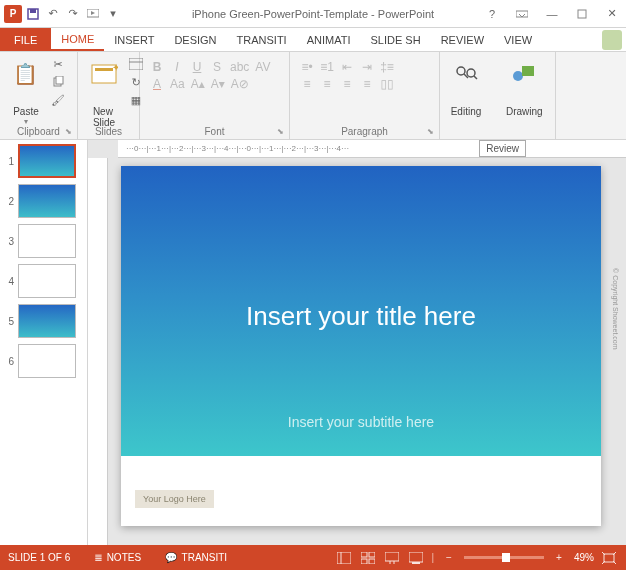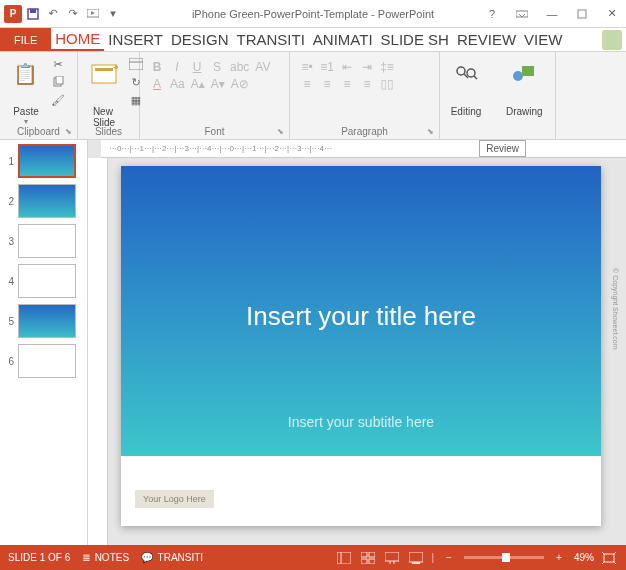--- a/index.html
+++ b/index.html
@@ -6,21 +6,21 @@
 body{width:626px;height:570px;background:#fff;overflow:hidden;font-size:11px}
 .titlebar{height:28px;background:#fff;display:flex;align-items:center;border-bottom:1px solid #d4d4d4;position:relative}
 .qat{display:flex;gap:2px;padding-left:4px;align-items:center}
 .app-icon{width:18px;height:18px;background:#d04727;color:#fff;display:flex;align-items:center;justify-content:center;font-size:10px;font-weight:bold;border-radius:2px}
 .qat-btn{width:18px;height:18px;display:flex;align-items:center;justify-content:center;cursor:pointer;color:#666}
 .title-center{position:absolute;left:50%;transform:translateX(-50%);color:#666;font-size:11px;white-space:nowrap}
 .title-right{margin-left:auto;display:flex;gap:2px}
 .win-btn{width:28px;height:24px;display:flex;align-items:center;justify-content:center;color:#666;cursor:pointer}
 .tabs{height:24px;display:flex;background:#fff;border-bottom:1px solid #d4d4d4}
 .file-tab{background:#d04727;color:#fff;padding:0 14px;display:flex;align-items:center;font-size:11px;cursor:pointer}
-.tab{padding:0 4px;display:flex;align-items:center;color:#444;font-size:15px;cursor:pointer;border-right:0}
+.tab{padding:0 10px;display:flex;align-items:center;color:#444;font-size:11px;cursor:pointer;border-right:0}
 .tab.active{color:#d04727;border-bottom:2px solid #d04727}
 .user-badge{margin-left:auto;width:20px;height:20px;border-radius:3px;background:#c5d9a8;margin-right:4px;margin-top:2px}
 .ribbon{height:88px;background:#f3f3f3;border-bottom:1px solid #d4d4d4;display:flex}
 .group{border-right:1px solid #d4d4d4;padding:4px 6px;display:flex;flex-direction:column;position:relative}
 .group-label{position:absolute;bottom:2px;left:0;right:0;text-align:center;font-size:10px;color:#777}
 .group-body{flex:1;display:flex;align-items:flex-start;gap:4px}
 .big-btn{display:flex;flex-direction:column;align-items:center;padding:2px 4px;cursor:pointer}
 .big-btn .ic{width:32px;height:32px;display:flex;align-items:center;justify-content:center;font-size:20px}
 .big-btn .lbl{font-size:10px;color:#444;margin-top:16px}
 .sm-stack{display:flex;flex-direction:column;gap:2px}
@@ -31,31 +31,31 @@
 .para-grp{display:flex;flex-direction:column;gap:3px;padding:4px;opacity:0.5}
 .dialog-launcher{position:absolute;bottom:2px;right:2px;width:10px;height:10px;font-size:8px;color:#999}
 .work{display:flex;height:405px;background:#e6e6e6}
 .thumbs{width:88px;background:#fff;border-right:1px solid #d4d4d4;padding:4px;overflow:hidden}
 .thumb{display:flex;align-items:center;gap:4px;margin-bottom:6px;cursor:pointer}
 .thumb-num{width:10px;font-size:10px;color:#666;text-align:right}
 .thumb-img{width:58px;height:34px;border:1px solid #bbb;background:linear-gradient(to bottom,#2568c4,#3dbdc9);position:relative}
 .thumb.active .thumb-img{border:2px solid #d04727}
 .thumb-img.white{background:#fff}
 .editor{flex:1;position:relative;background:#e6e6e6}
-.ruler-h{height:18px;background:#fff;border-bottom:1px solid #ccc;margin-left:13px;font-size:8px;color:#888;display:flex;align-items:center;padding-left:8px;overflow:hidden}
+.ruler-h{height:18px;background:#fff;border-bottom:1px solid #ccc;margin-left:30px;font-size:8px;color:#888;display:flex;align-items:center;padding-left:8px;overflow:hidden}
 .ruler-v{position:absolute;left:0;top:18px;bottom:0;width:20px;background:#fff;border-right:1px solid #ccc}
 .canvas-wrap{position:absolute;left:28px;top:26px;right:20px;bottom:10px;display:flex;align-items:flex-start;justify-content:center}
 .slide{width:480px;height:360px;background:#fff;box-shadow:0 2px 8px rgba(0,0,0,0.3);position:relative}
 .slide-bg{position:absolute;left:0;right:0;top:0;height:290px;background:linear-gradient(to bottom,#2163c2 0%,#2f8fc9 45%,#3dc6cb 100%)}
 .title-text{position:absolute;top:135px;left:0;right:0;text-align:center;color:#fff;font-size:26px;font-weight:300}
 .subtitle-text{position:absolute;top:248px;left:0;right:0;text-align:center;color:#cfeff0;font-size:14px;font-weight:400}
 .logo-ph{position:absolute;bottom:18px;left:14px;background:#e8e3d8;padding:4px 8px;font-size:9px;color:#8a8470}
 .copyright{position:absolute;right:-14px;top:180px;transform:rotate(90deg);transform-origin:right;font-size:7px;color:#999}
 .tooltip{position:absolute;top:0px;right:100px;background:#fff;border:1px solid #aaa;padding:2px 6px;font-size:10px;color:#555;z-index:10}
-.statusbar{height:25px;background:#d04727;color:#fff;display:flex;align-items:center;font-size:10px;padding:0 8px;gap:12px}
+.statusbar{height:25px;background:#d04727;color:#fff;display:flex;align-items:center;font-size:10px;padding:0 8px;gap:24px}
 .sb-item{display:flex;align-items:center;gap:4px;cursor:pointer}
 .sb-right{margin-left:auto;display:flex;align-items:center;gap:6px}
 .view-btn{width:18px;height:16px;display:flex;align-items:center;justify-content:center;cursor:pointer;opacity:0.85}
 .zoom-slider{width:80px;height:3px;background:#e88a72;position:relative}
 .zoom-thumb{position:absolute;left:38px;top:-3px;width:8px;height:9px;background:#fff}
 svg{display:block}
 </style>
 </head>
 <body>
 

